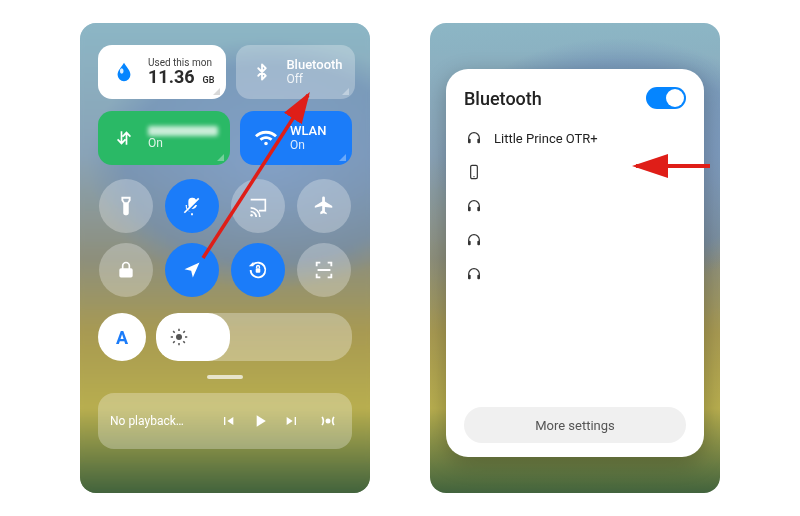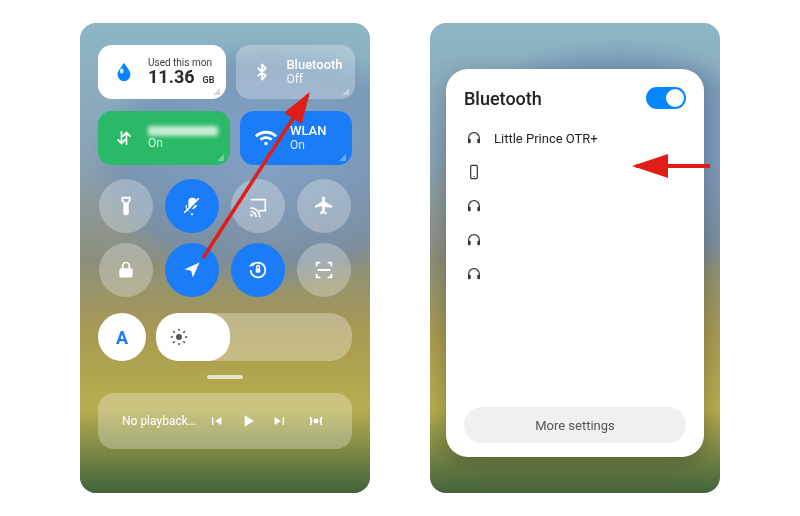--- a/index.html
+++ b/index.html
@@ -125,21 +125,21 @@
     margin-top: 2px;
   }
 
   .media {
     margin-top: 2px;
     border-radius: 16px;
     background: rgba(255,255,255,0.28);
     color: #fff;
     height: 56px;
     display:flex; align-items:center;
-    padding: 0 24px;
+    padding: 0 12px;
     gap: 8px;
   }
   .media .mlabel { font-size: 12px; flex:1; white-space:nowrap; overflow:hidden; text-overflow:ellipsis; }
   .media .mbtn { width:24px; height:24px; display:flex; align-items:center; justify-content:center; }
 
   
   .bt-panel {
     position:absolute;
     left: 16px; right: 16px; top: 46px; bottom: 36px;
     background: #fff;

